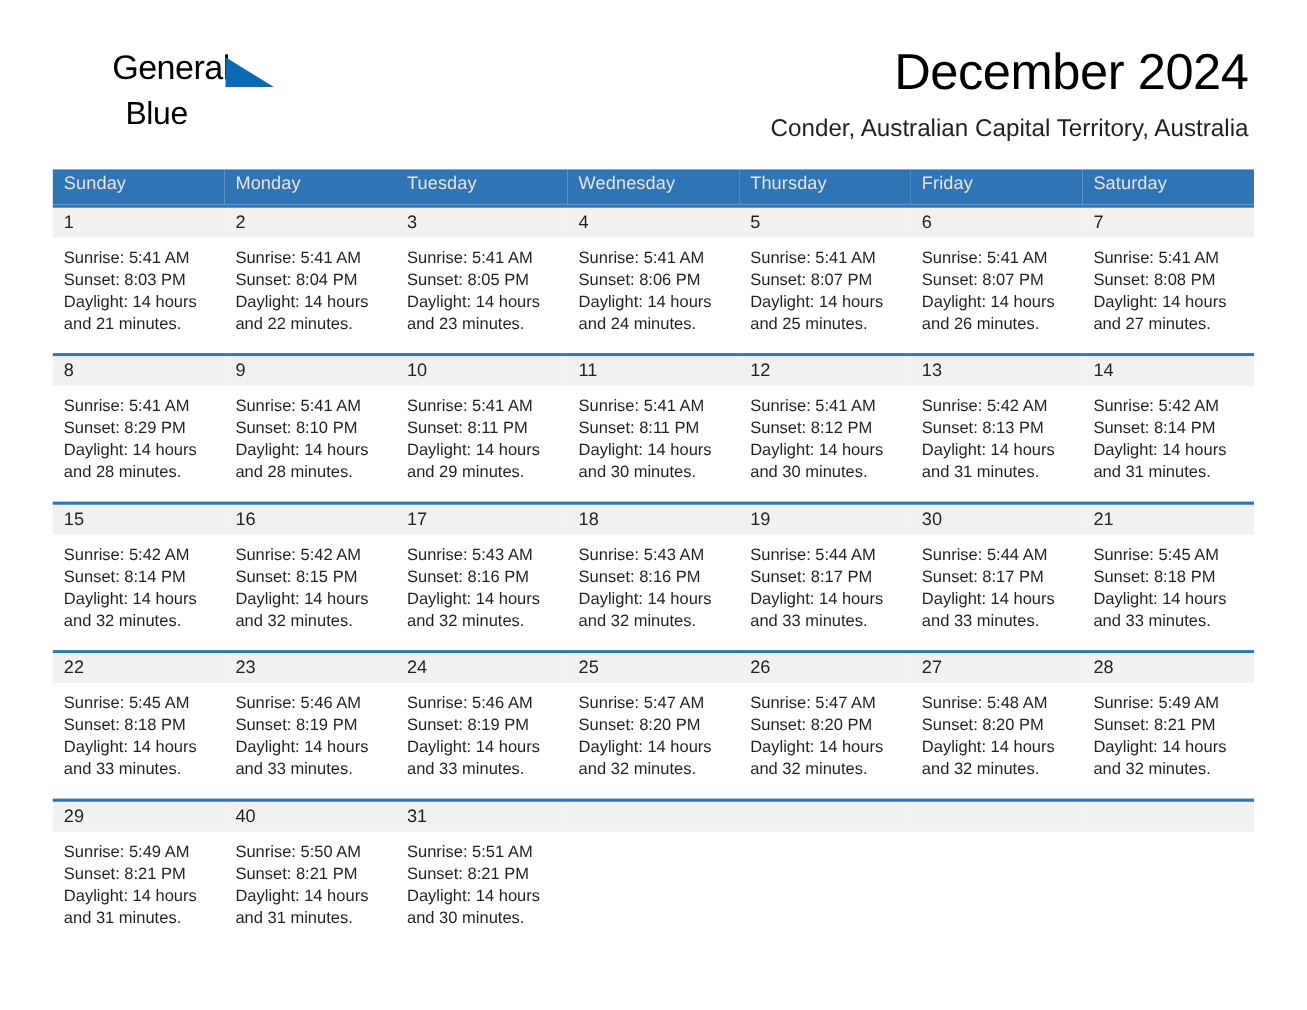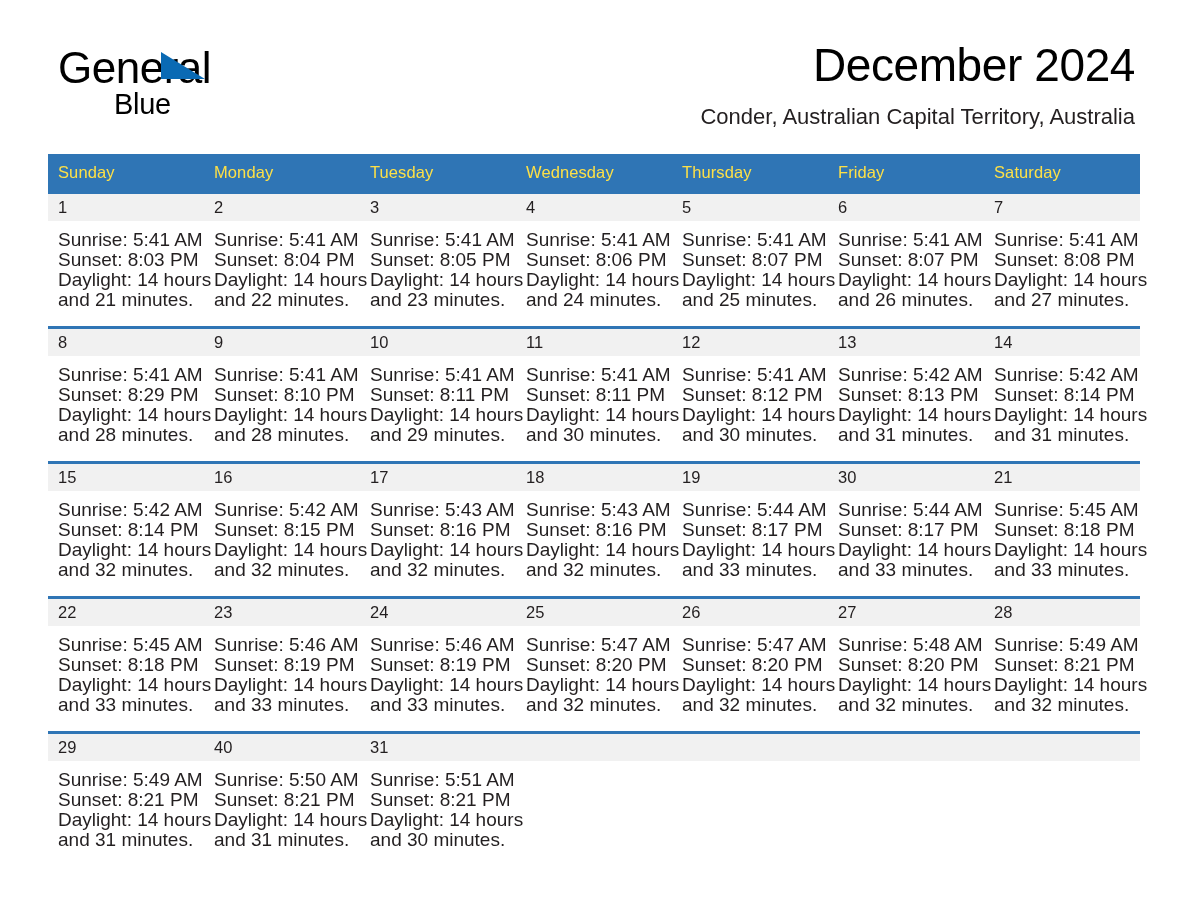--- a/index.html
+++ b/index.html
@@ -29,24 +29,25 @@
   }
   .logo {
     position: absolute;
     left: 10px;
     top: 46px;
     line-height: 1;
     user-select: none;
   }
   .logo-row1 {
     position: relative;
-    font-size: 44px;
+    font-size: 31px;
     letter-spacing: -0.5px;
     color: #000000;
     height: 36px;
+    margin-left: 44px;
   }
   .logo-general {
     display: inline-block;
   }
   .logo-tri {
     position: absolute;
     left: 103px;
     top: 6px;
     width: 0;
     height: 0;
@@ -83,25 +84,25 @@
   .calendar {
     margin-top: 42px;
     width: 1092px;
     border-collapse: collapse;
     table-layout: fixed;
   }
   .calendar col { width: 156px; }
 
   thead th {
     background: #2f75b5;
-    color: #fde047;
+    color: #e5e5e5;
     font-size: 16.5px;
     font-weight: normal;
     text-align: left;
-    padding: 9px 0 9px 10px;
+    padding: 4px 0 9px 10px;
     letter-spacing: 0.1px;
   }
 
   tbody tr.week-sep td {
     height: 3px;
     padding: 0;
     background: #2f75b5;
   }
 
   td.daycell {
@@ -113,21 +114,21 @@
   .daynum {
     background: #f1f1f1;
     font-size: 16.5px;
     color: #231f20;
     padding: 5px 0 6px 10px;
     line-height: 1;
     height: 16px;
   }
   .dayinfo {
     padding: 9px 10px 0 10px;
-    font-size: 19px;
+    font-size: 15px;
     line-height: 20px;
     color: #231f20;
   }
   .dayinfo div { white-space: nowrap; }
   td.empty .daynum {
     background: #f1f1f1;
     color: transparent;
   }
   td.empty .dayinfo { visibility: hidden; }
 </style>

